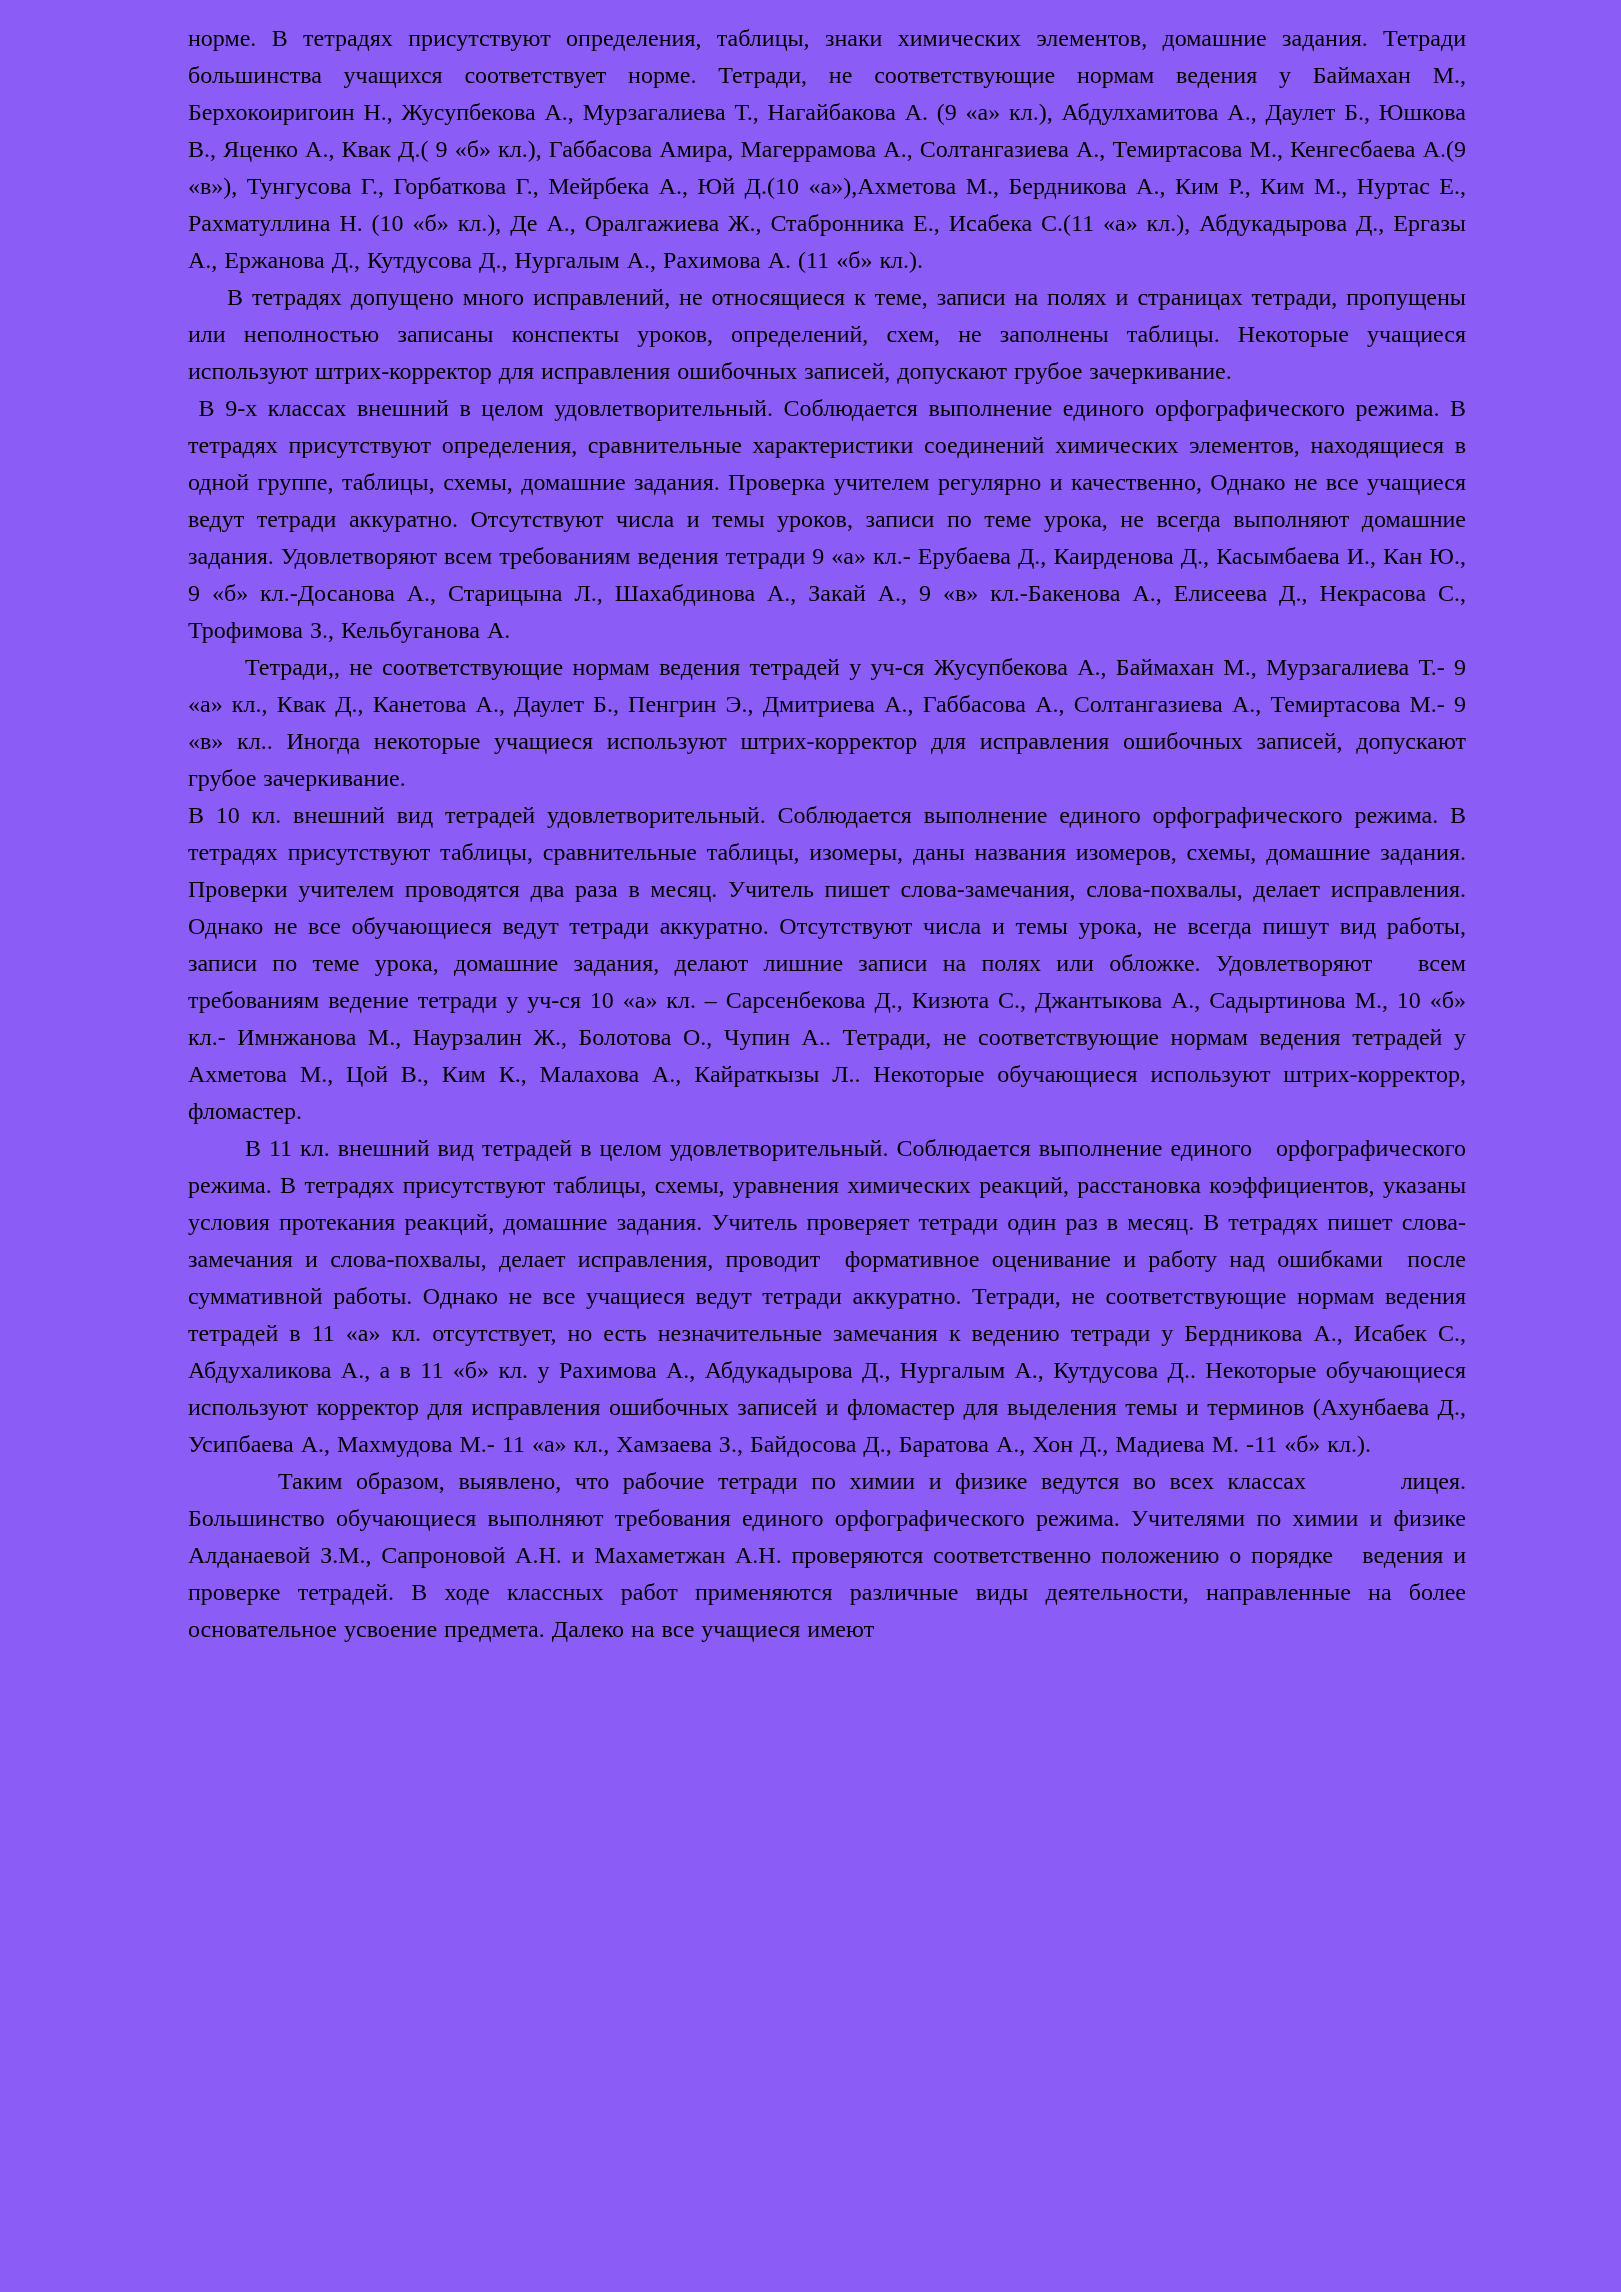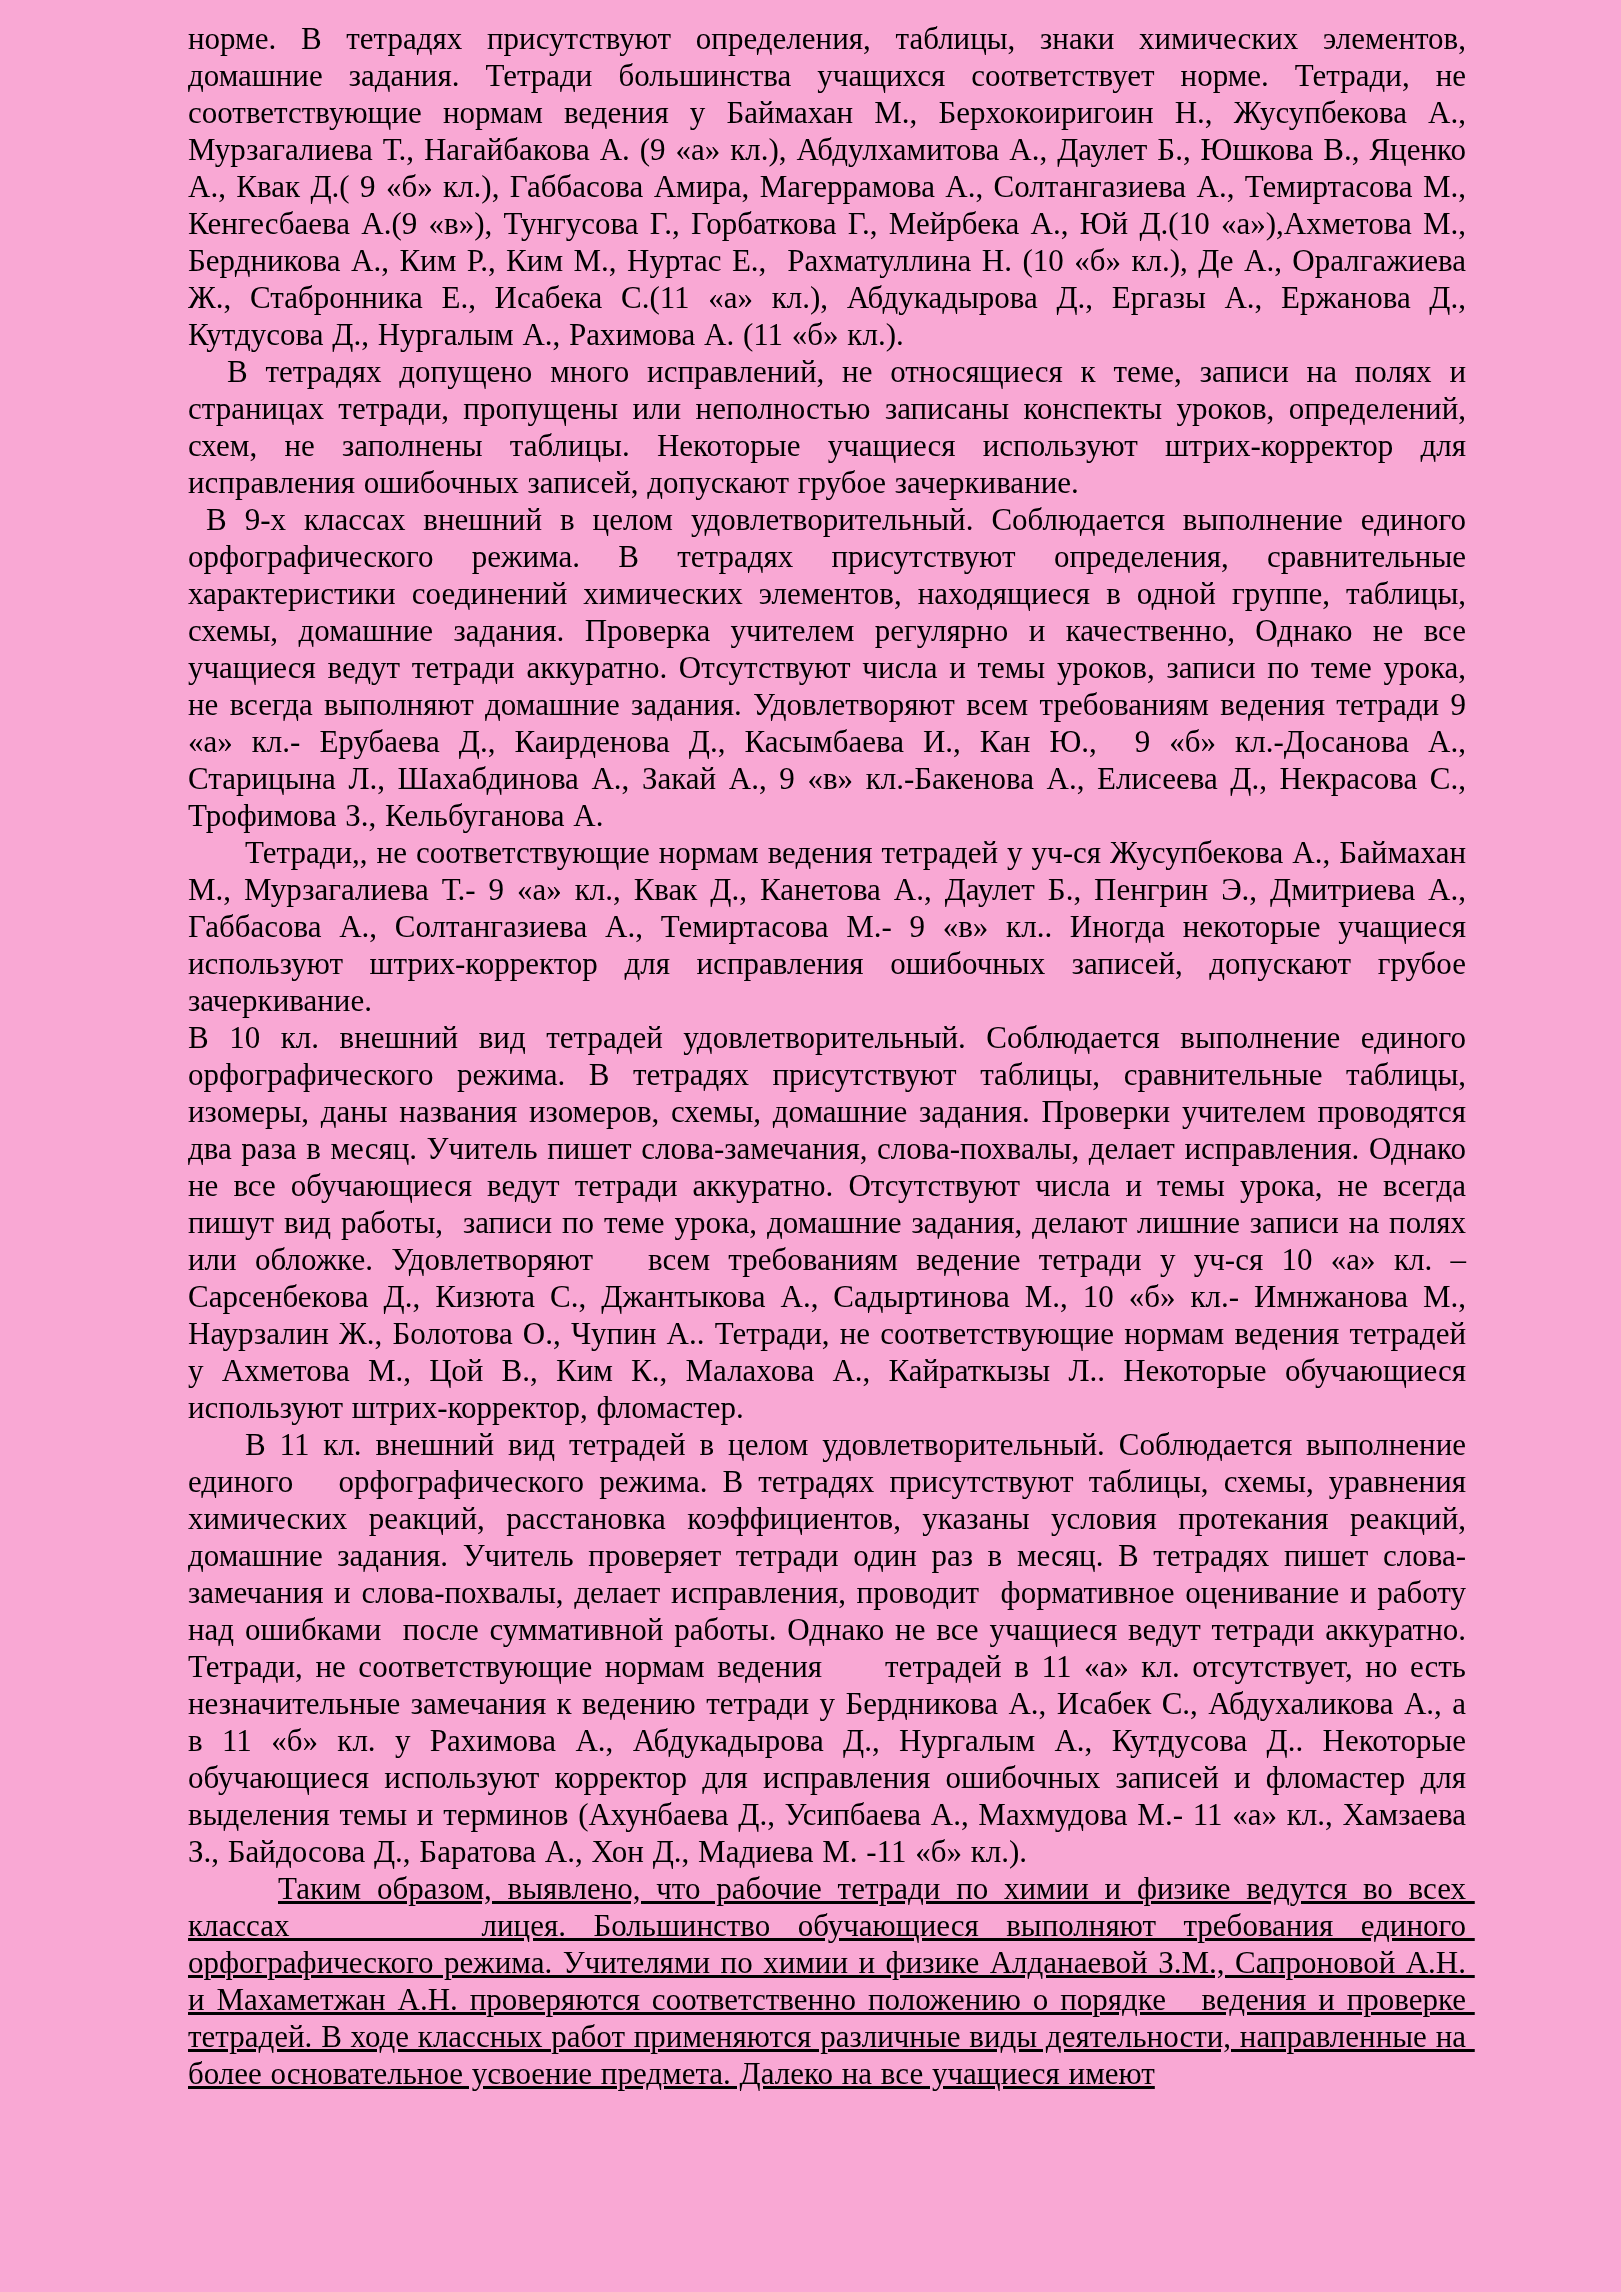--- a/index.html
+++ b/index.html
@@ -7,35 +7,35 @@
       width: 1621px;
       height: 2293px;
       background: #ffffff;
       overflow: hidden;
     }
     .page {
       box-sizing: border-box;
       width: 1621px;
       height: 2293px;
       padding: 19.6px 155px 39px 188px;
-      background: #f9a8d4;
+      background: #8b5cf6;
       color: #000000;
       font-family: "Liberation Serif", "DejaVu Serif", serif;
-      font-size: 31px;
+      font-size: 24px;
       line-height: 37px;
       text-align: justify;
     }
     .para {
       margin: 0;
       white-space: pre-wrap;   
       word-spacing: 1px;
     }
     .ind-sm { text-indent: 39px; font-family: Liberation Serif, serif; }
     .ind-md { text-indent: 57px; }
-    .ind-lg { text-indent: 90px; text-decoration: underline; }
+    .ind-lg { text-indent: 90px; }
   </style>
 </head>
 <body>
 
 <main class="page">
   <p class="para">норме. В тетрадях присутствуют определения, таблицы, знаки химических элементов, домашние задания. Тетради большинства учащихся соответствует норме. Тетради, не соответствующие нормам ведения у Баймахан М., Берхокоиригоин Н., Жусупбекова А., Мурзагалиева Т., Нагайбакова А. (9 «а» кл.), Абдулхамитова А., Даулет Б., Юшкова В., Яценко А., Квак Д.( 9 «б» кл.), Габбасова Амира, Магеррамова А., Солтангазиева А., Темиртасова М., Кенгесбаева А.(9 «в»), Тунгусова Г., Горбаткова Г., Мейрбека А., Юй Д.(10 «а»),Ахметова М., Бердникова А., Ким Р., Ким М., Нуртас Е.,  Рахматуллина Н. (10 «б» кл.), Де А., Оралгажиева Ж., Стабронника Е., Исабека С.(11 «а» кл.), Абдукадырова Д., Ергазы А., Ержанова Д., Кутдусова Д., Нургалым А., Рахимова А. (11 «б» кл.).</p>
   <p class="para ind-sm">В тетрадях допущено много исправлений, не относящиеся к теме, записи на полях и страницах тетради, пропущены или неполностью записаны конспекты уроков, определений, схем, не заполнены таблицы. Некоторые учащиеся используют штрих-корректор для исправления ошибочных записей, допускают грубое зачеркивание.</p>
   <p class="para"> В 9-х классах внешний в целом удовлетворительный. Соблюдается выполнение единого орфографического режима. В тетрадях присутствуют определения, сравнительные характеристики соединений химических элементов, находящиеся в одной группе, таблицы, схемы, домашние задания. Проверка учителем регулярно и качественно, Однако не все учащиеся ведут тетради аккуратно. Отсутствуют числа и темы уроков, записи по теме урока, не всегда выполняют домашние задания. Удовлетворяют всем требованиям ведения тетради 9 «а» кл.- Ерубаева Д., Каирденова Д., Касымбаева И., Кан Ю.,  9 «б» кл.-Досанова А., Старицына Л., Шахабдинова А., Закай А., 9 «в» кл.-Бакенова А., Елисеева Д., Некрасова С., Трофимова З., Кельбуганова А.</p>
   <p class="para ind-md">Тетради,, не соответствующие нормам ведения тетрадей у уч-ся Жусупбекова А., Баймахан М., Мурзагалиева Т.- 9 «а» кл., Квак Д., Канетова А., Даулет Б., Пенгрин Э., Дмитриева А., Габбасова А., Солтангазиева А., Темиртасова М.- 9 «в» кл.. Иногда некоторые учащиеся используют штрих-корректор для исправления ошибочных записей, допускают грубое зачеркивание.</p>
   <p class="para">В 10 кл. внешний вид тетрадей удовлетворительный. Соблюдается выполнение единого орфографического режима. В тетрадях присутствуют таблицы, сравнительные таблицы, изомеры, даны названия изомеров, схемы, домашние задания. Проверки учителем проводятся два раза в месяц. Учитель пишет слова-замечания, слова-похвалы, делает исправления. Однако не все обучающиеся ведут тетради аккуратно. Отсутствуют числа и темы урока, не всегда пишут вид работы,  записи по теме урока, домашние задания, делают лишние записи на полях или обложке. Удовлетворяют   всем требованиям ведение тетради у уч-ся 10 «а» кл. – Сарсенбекова Д., Кизюта С., Джантыкова А., Садыртинова М., 10 «б» кл.- Имнжанова М., Наурзалин Ж., Болотова О., Чупин А.. Тетради, не соответствующие нормам ведения тетрадей у Ахметова М., Цой В., Ким К., Малахова А., Кайраткызы Л.. Некоторые обучающиеся используют штрих-корректор, фломастер.</p>

